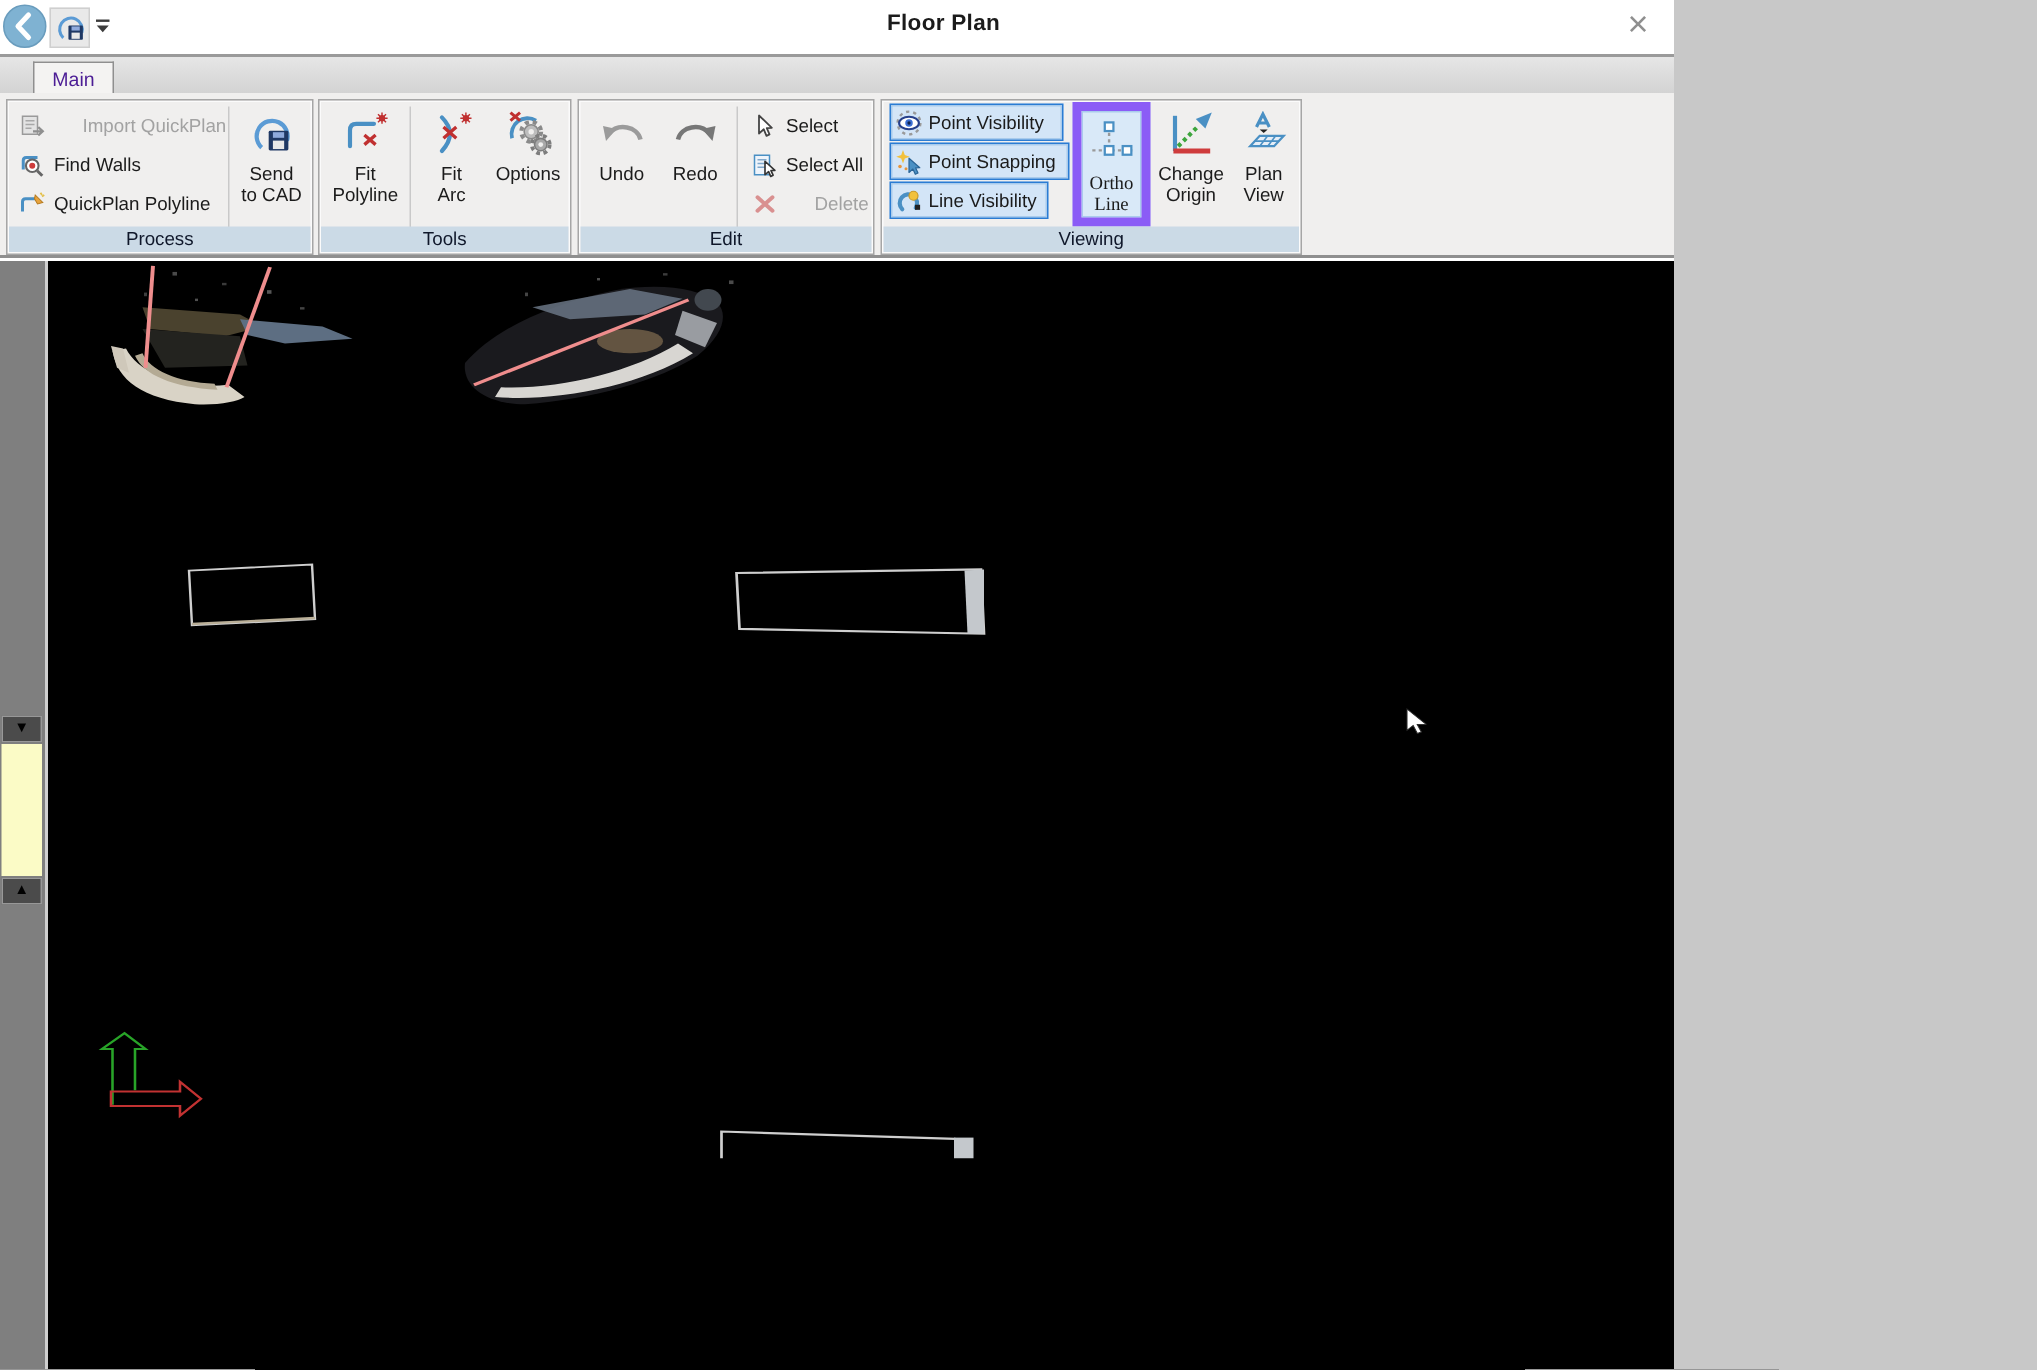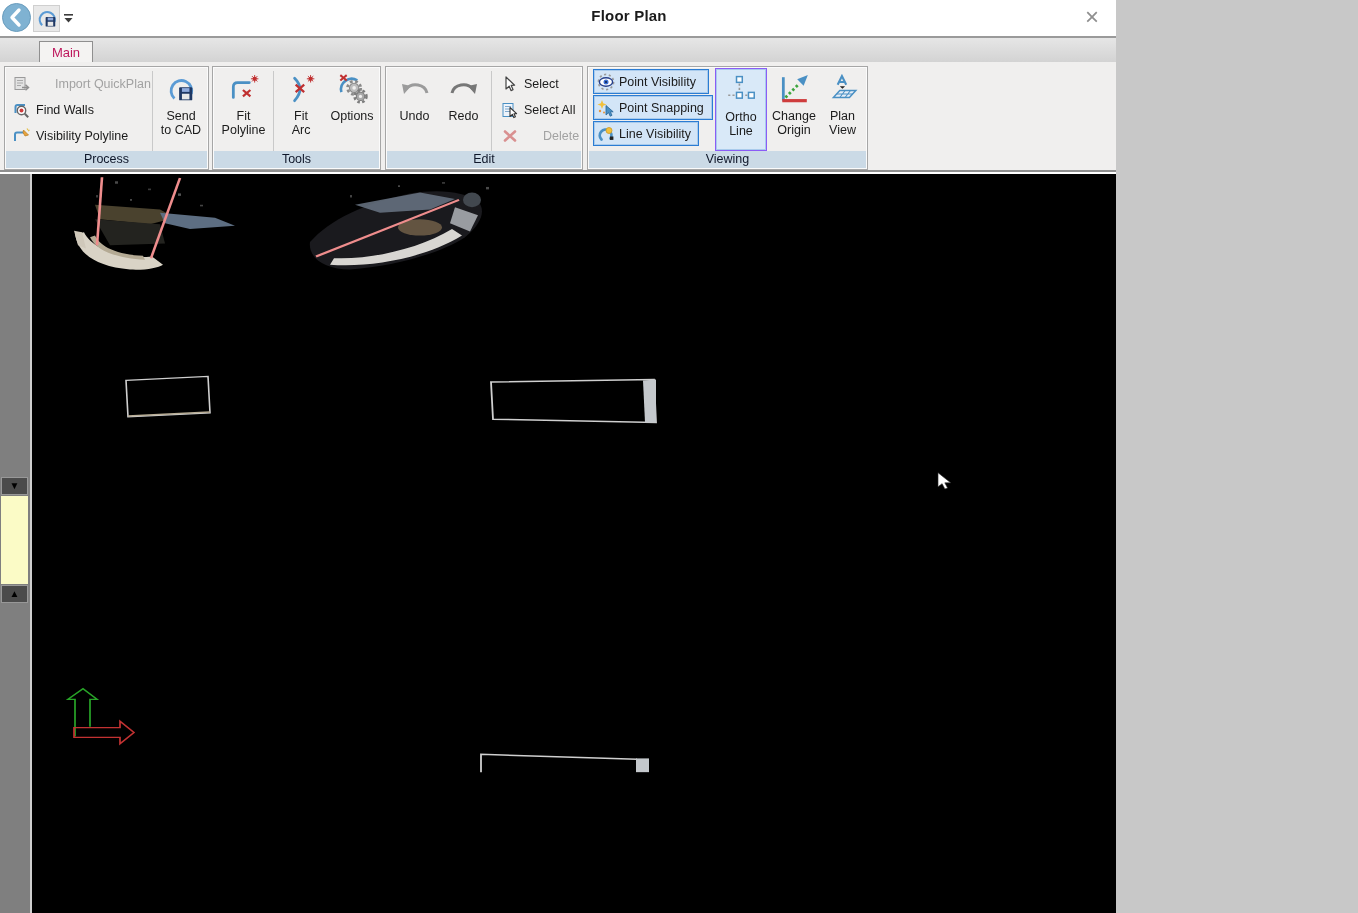--- a/index.html
+++ b/index.html
@@ -12,43 +12,43 @@
   .qat-btn{position:absolute;left:33px;top:5px;width:27px;height:27px;background:#e9e9e9;
            border:1px solid #cfcfcf;box-sizing:border-box;display:flex;align-items:center;justify-content:center;}
   .qat-overflow{position:absolute;left:63px;top:11px;width:12px;height:12px;}
   .win-title{position:absolute;left:0;top:7px;width:1258px;text-align:center;font-size:15px;
              font-weight:bold;color:#1b1b1b;letter-spacing:.2px;}
   .close-btn{position:absolute;right:8px;top:2px;width:32px;height:30px;display:flex;align-items:center;
              justify-content:center;font-size:24px;color:#8f8f8f;font-weight:300;}
   
   .tabstrip{position:absolute;left:0;top:36px;width:100%;height:26px;
             background:linear-gradient(#e6e6e6,#d3d3d3);border-top:2px solid #9a9a9a;box-sizing:border-box;}
-  .tab{position:absolute;left:39px;top:3px;width:54px;height:23px;background:#f4f3f2;
+  .tab{position:absolute;left:22px;top:3px;width:54px;height:23px;background:#f4f3f2;
        border:1px solid #8f8f8f;border-bottom:none;box-sizing:border-box;text-align:center;
-       font-size:13px;color:#be185d;line-height:21px;}
+       font-size:13px;color:#4c1d95;line-height:21px;}
   
   .ribbon{position:absolute;left:0;top:62px;width:100%;height:110px;background:#f0efee;
           border-bottom:2px solid #8f8f8f;box-sizing:border-box;}
   .group{position:absolute;top:4px;height:104px;border:1px solid #a6a6a6;background:#f0efee;
          box-sizing:border-box;box-shadow:inset 0 0 0 1px #fbfbfb;}
   .group-label{position:absolute;left:1px;right:1px;bottom:1px;height:17px;background:#cbdae6;
                font-size:12.5px;color:#0f172a;text-align:center;line-height:17px;}
   .smallbtn{position:absolute;height:24px;display:flex;align-items:center;gap:5px;padding-left:3px;
             font-size:12.5px;color:#1b1b1b;white-space:nowrap;}
   .smallbtn.disabled{color:#a2a2a2;gap:24px;}
   .bigbtn{position:absolute;top:1px;height:84px;display:flex;flex-direction:column;align-items:center;
           font-size:12.5px;color:#1b1b1b;text-align:center;}
   .bigbtn .bicon{height:38px;display:flex;align-items:center;justify-content:center;margin-top:3px;}
   .bigbtn .l{line-height:14px;}
   .vdiv{position:absolute;top:4px;width:1px;height:82px;background:#c9c9c9;}
   .toggle{position:absolute;height:25px;display:flex;align-items:center;gap:4px;padding-left:3px;
           font-size:12.5px;color:#1b1b1b;background:#d3e5f7;border:1px solid #2b7cd3;
           box-shadow:inset 0 0 0 1px #a9cbec;box-sizing:border-box;white-space:nowrap;}
-  .bigtoggle{background:#d9e9f8;border:1px solid #8b5cf6;box-shadow:inset 0 0 0 1px #a9cbec;
-             box-sizing:border-box;}
+  .bigtoggle{background:#d9e9f8;border:6px solid #8b5cf6;box-shadow:inset 0 0 0 1px #a9cbec;
+             box-sizing:border-box;font-family:Liberation Serif, serif;}
   
   .canvas-area{position:absolute;left:0;top:174px;width:1358px;height:739px;background:#000;}
   .view-svg{position:absolute;left:0;top:0;z-index:1;}
   .elev-strip{position:absolute;left:0;top:0;width:30px;height:739px;background:#7f7f7f;
               border-right:2px solid #cfcfcf;box-sizing:content-box;z-index:2;}
   .strip-btn{position:absolute;left:1px;width:27px;height:18px;background:#4b4b4b;border:1px solid #989898;
              box-sizing:border-box;color:#000;font-size:10px;text-align:center;line-height:16px;}
   .strip-range{position:absolute;left:1px;width:27px;background:#fbfbc6;}
 </style>
 </head>
@@ -105,21 +105,21 @@
           <line x1="11.8" y1="12.8" x2="15.2" y2="16.2" stroke="#666" stroke-width="2"></line>
         </svg>
         <span>Find Walls</span>
       </div>
       <div class="smallbtn" style="left:5px;top:57px;">
         <svg width="18" height="18" viewBox="0 0 18 18">
           <path d="M2 14 L2 7.5 Q2 5.5 4 5.5 L11 5.5" stroke="#4a90c4" stroke-width="2" fill="none"></path>
           <path d="M10.5 3 L15.5 8 L12 9 L10 5.5 Z" fill="#e8a33d" stroke="#b67b20" stroke-width=".7"></path>
           <path d="M14 1.5 l1 1.5 M16.5 3 l-1.5 1" stroke="#e3c04a" stroke-width="1.2"></path>
         </svg>
-        <span>Visibility Polyline</span>
+        <span>QuickPlan Polyline</span>
       </div>
       <div class="vdiv" style="left:147px;"></div>
       <div class="bigbtn" style="left:150px;width:52px;">
         <span class="bicon">
           <svg width="30" height="30" viewBox="0 0 32 32">
             <path d="M9 25 A11 11 0 1 1 27 20" stroke="#5b9bd5" stroke-width="3" fill="none"></path>
             <rect x="14" y="13" width="14" height="14" rx="1" fill="#1f3864"></rect>
             <rect x="17" y="14" width="8" height="4" fill="#8faadc"></rect>
             <rect x="17" y="20" width="8" height="6" fill="#e8e8e8"></rect>
           </svg>

